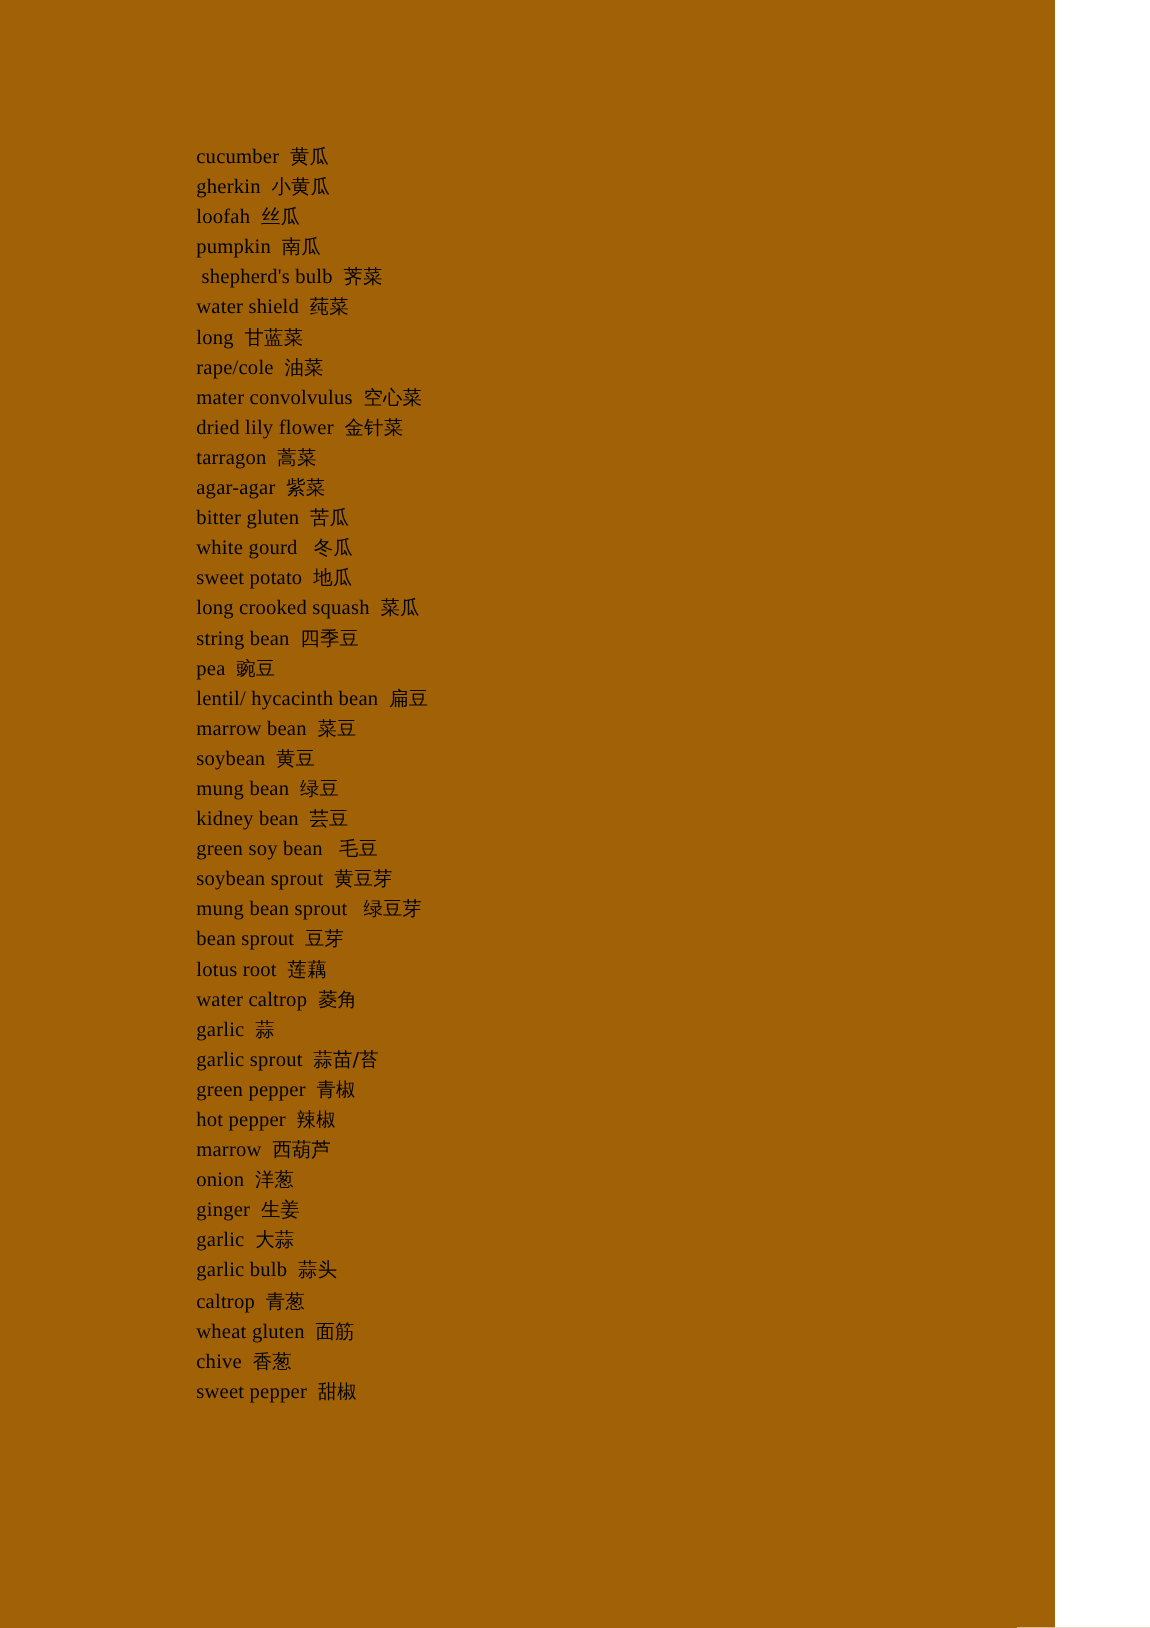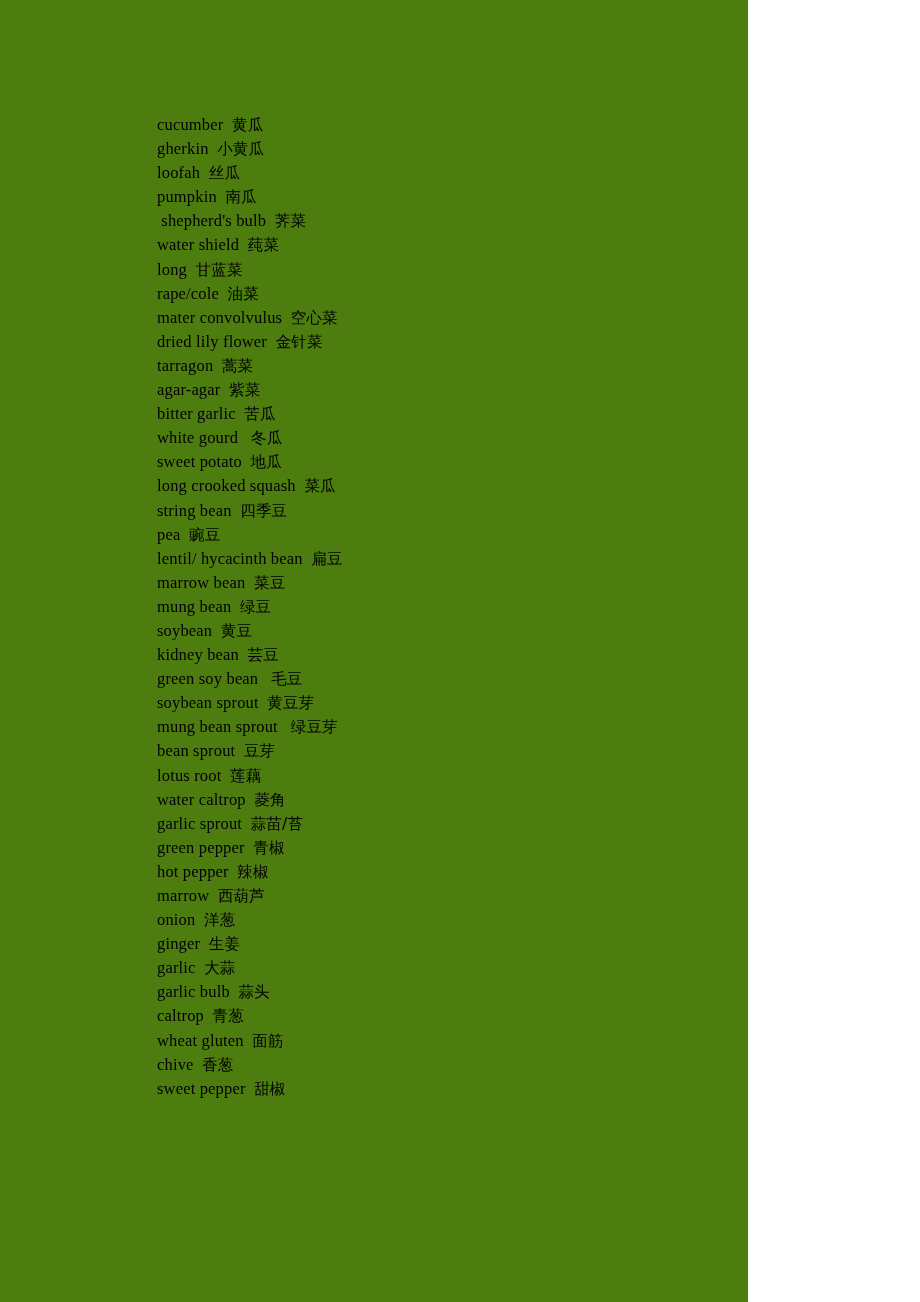--- a/index.html
+++ b/index.html
@@ -9,23 +9,23 @@
   }
   body {
     width: 920px;
     height: 1302px;
     font-family: "Liberation Serif", "DejaVu Serif", serif;
     color: #000000;
     overflow: hidden;
   }
   #page {
     position: relative;
-    width: 748px;
+    width: 844px;
     height: 1302px;
-    background: #4d7c0f;
+    background: #a16207;
   }
   #entry-list {
     position: absolute;
     left: 157px;
     top: 113px;
     width: 700px;
     margin: 0;
     padding: 0;
     list-style: none;
   }
@@ -54,37 +54,38 @@
       <li class="entry"><span class="term">loofah</span><span class="sep">  </span><span class="gloss">丝瓜</span></li>
       <li class="entry"><span class="term">pumpkin</span><span class="sep">  </span><span class="gloss">南瓜</span></li>
       <li class="entry"><span class="term"> shepherd's bulb</span><span class="sep">  </span><span class="gloss">荠菜</span></li>
       <li class="entry"><span class="term">water shield</span><span class="sep">  </span><span class="gloss">莼菜</span></li>
       <li class="entry"><span class="term">long</span><span class="sep">  </span><span class="gloss">甘蓝菜</span></li>
       <li class="entry"><span class="term">rape/cole</span><span class="sep">  </span><span class="gloss">油菜</span></li>
       <li class="entry"><span class="term">mater convolvulus</span><span class="sep">  </span><span class="gloss">空心菜</span></li>
       <li class="entry"><span class="term">dried lily flower</span><span class="sep">  </span><span class="gloss">金针菜</span></li>
       <li class="entry"><span class="term">tarragon</span><span class="sep">  </span><span class="gloss">蒿菜</span></li>
       <li class="entry"><span class="term">agar-agar</span><span class="sep">  </span><span class="gloss">紫菜</span></li>
-      <li class="entry"><span class="term">bitter garlic</span><span class="sep">  </span><span class="gloss">苦瓜</span></li>
+      <li class="entry"><span class="term">bitter gluten</span><span class="sep">  </span><span class="gloss">苦瓜</span></li>
       <li class="entry"><span class="term">white gourd</span><span class="sep">   </span><span class="gloss">冬瓜</span></li>
       <li class="entry"><span class="term">sweet potato</span><span class="sep">  </span><span class="gloss">地瓜</span></li>
       <li class="entry"><span class="term">long crooked squash</span><span class="sep">  </span><span class="gloss">菜瓜</span></li>
       <li class="entry"><span class="term">string bean</span><span class="sep">  </span><span class="gloss">四季豆</span></li>
       <li class="entry"><span class="term">pea</span><span class="sep">  </span><span class="gloss">豌豆</span></li>
       <li class="entry"><span class="term">lentil/ hycacinth bean</span><span class="sep">  </span><span class="gloss">扁豆</span></li>
       <li class="entry"><span class="term">marrow bean</span><span class="sep">  </span><span class="gloss">菜豆</span></li>
+      <li class="entry"><span class="term">soybean</span><span class="sep">  </span><span class="gloss">黄豆</span></li>
       <li class="entry"><span class="term">mung bean</span><span class="sep">  </span><span class="gloss">绿豆</span></li>
-      <li class="entry"><span class="term">soybean</span><span class="sep">  </span><span class="gloss">黄豆</span></li>
       <li class="entry"><span class="term">kidney bean</span><span class="sep">  </span><span class="gloss">芸豆</span></li>
       <li class="entry"><span class="term">green soy bean</span><span class="sep">   </span><span class="gloss">毛豆</span></li>
       <li class="entry"><span class="term">soybean sprout</span><span class="sep">  </span><span class="gloss">黄豆芽</span></li>
       <li class="entry"><span class="term">mung bean sprout</span><span class="sep">   </span><span class="gloss">绿豆芽</span></li>
       <li class="entry"><span class="term">bean sprout</span><span class="sep">  </span><span class="gloss">豆芽</span></li>
       <li class="entry"><span class="term">lotus root</span><span class="sep">  </span><span class="gloss">莲藕</span></li>
       <li class="entry"><span class="term">water caltrop</span><span class="sep">  </span><span class="gloss">菱角</span></li>
+      <li class="entry"><span class="term">garlic</span><span class="sep">  </span><span class="gloss">蒜</span></li>
       <li class="entry"><span class="term">garlic sprout</span><span class="sep">  </span><span class="gloss">蒜苗/苔</span></li>
       <li class="entry"><span class="term">green pepper</span><span class="sep">  </span><span class="gloss">青椒</span></li>
       <li class="entry"><span class="term">hot pepper</span><span class="sep">  </span><span class="gloss">辣椒</span></li>
       <li class="entry"><span class="term">marrow</span><span class="sep">  </span><span class="gloss">西葫芦</span></li>
       <li class="entry"><span class="term">onion</span><span class="sep">  </span><span class="gloss">洋葱</span></li>
       <li class="entry"><span class="term">ginger</span><span class="sep">  </span><span class="gloss">生姜</span></li>
       <li class="entry"><span class="term">garlic</span><span class="sep">  </span><span class="gloss">大蒜</span></li>
       <li class="entry"><span class="term">garlic bulb</span><span class="sep">  </span><span class="gloss">蒜头</span></li>
       <li class="entry"><span class="term">caltrop</span><span class="sep">  </span><span class="gloss">青葱</span></li>
       <li class="entry"><span class="term">wheat gluten</span><span class="sep">  </span><span class="gloss">面筋</span></li>

